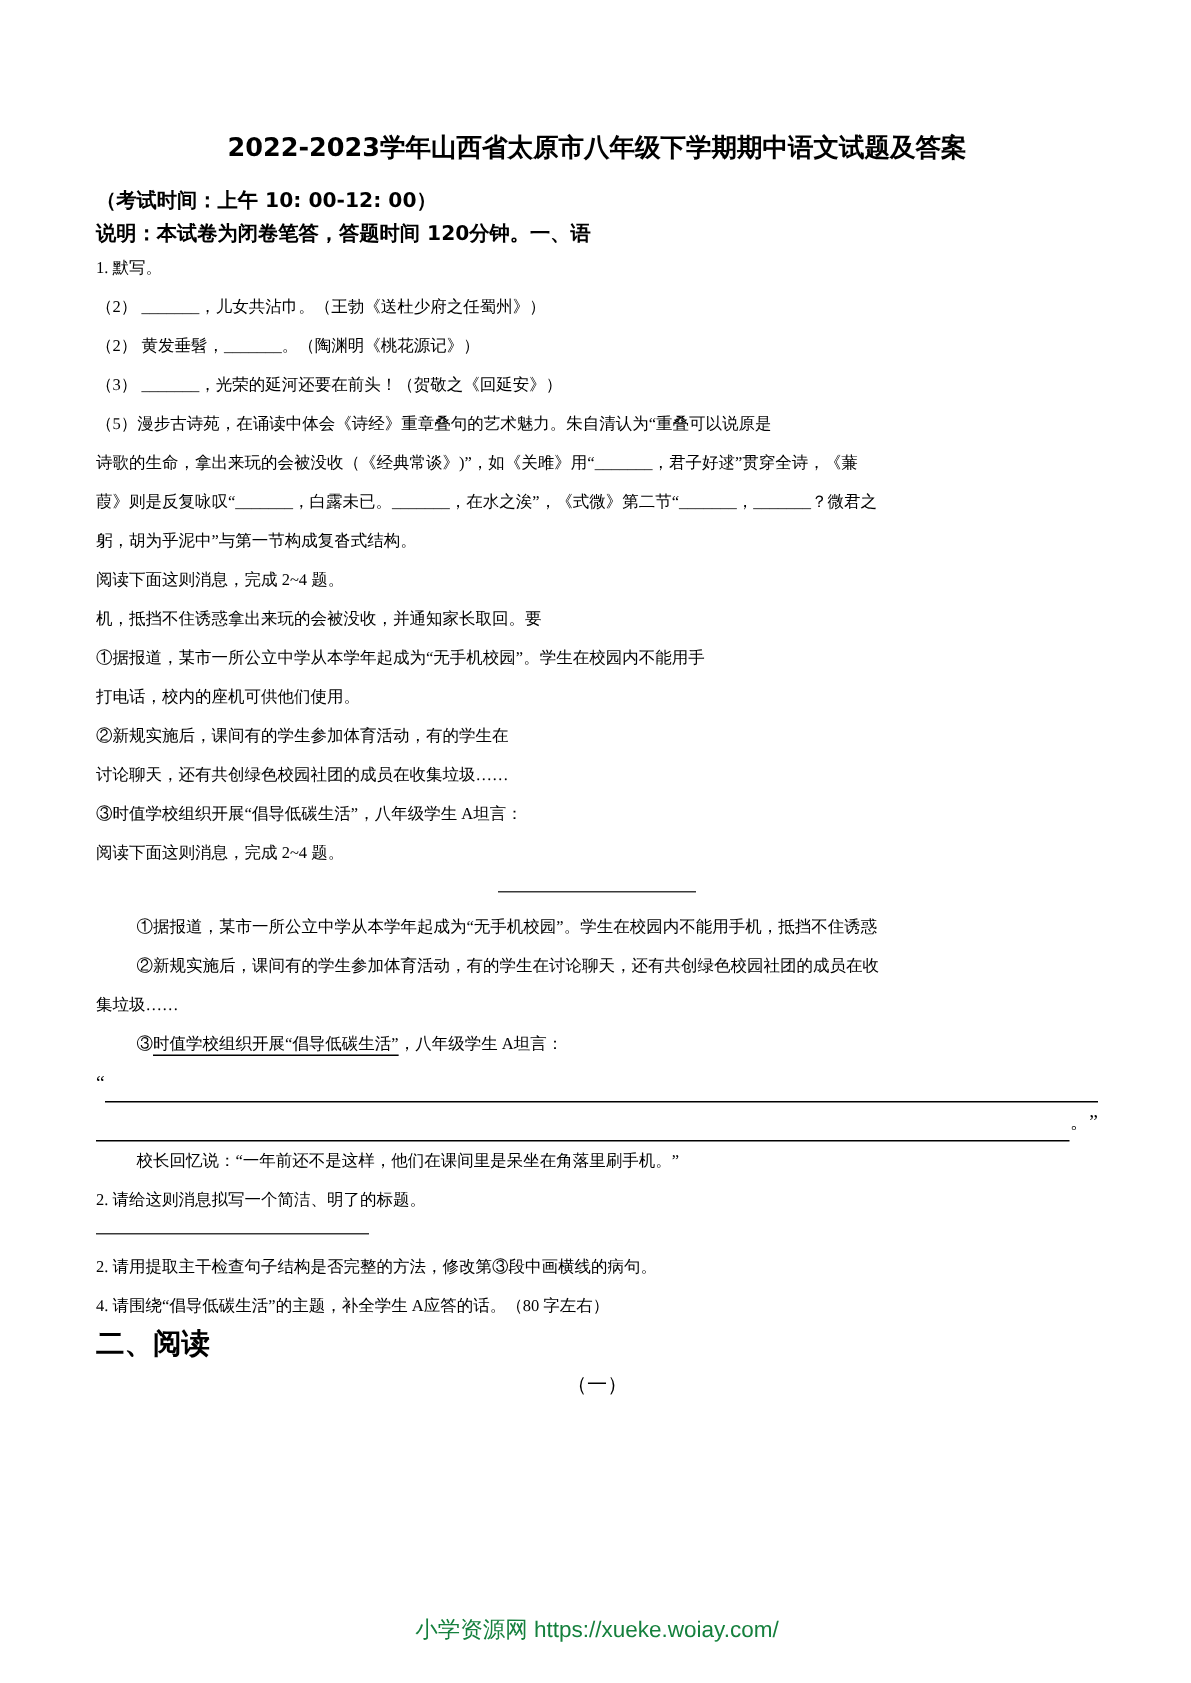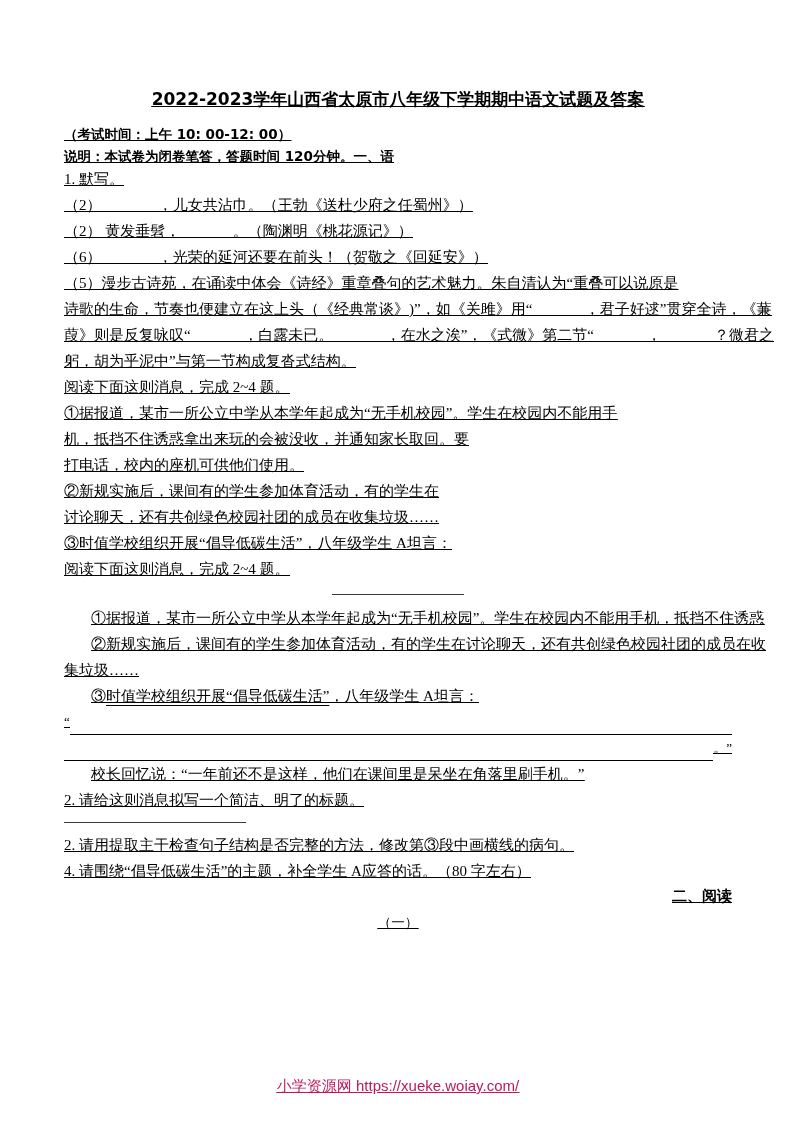--- a/index.html
+++ b/index.html
@@ -1,15 +1,15 @@
 <!DOCTYPE html>
 <html><head>
 <meta charset="utf-8">
 <style>
-  * { margin: 0; padding: 0; box-sizing: border-box; text-decoration: underline; }
+  * { margin: 0; padding: 0; box-sizing: border-box; }
   html, body { background: #ffffff; }
   body {
     width: 794px; height: 1122px;
     font-family: "Liberation Serif", "DejaVu Serif", serif;
     color: #000;
     overflow: hidden;
   }
   .page {
     width: 100%; height: 100%;
     padding: 86px 62px 26px 64px;
@@ -24,68 +24,67 @@
     font-weight: bold; font-size: 13.5px; line-height: 24px; height: 24px;
     white-space: nowrap;
     font-family: "DejaVu Sans", "Liberation Sans", sans-serif;
   }
   .bold-line {
     font-weight: bold; font-size: 13.5px; line-height: 20px; height: 20px;
     white-space: nowrap;
     font-family: "DejaVu Sans", "Liberation Sans", sans-serif;
   }
   .line {
-    font-size: 15px; line-height: 26px; height: 26px; white-space: nowrap;
+    font-size: 11px; line-height: 26px; height: 26px; white-space: nowrap;
   }
   .indent { padding-left: 27px; }
   .u { text-decoration: underline; text-underline-offset: 4px; }
   .hr-center {
     width: 132px; border-top: 1px solid #3a3a3a;
     margin: 12px auto 10px auto;
   }
   .hr-left {
     width: 182px; border-top: 1px solid #3a3a3a;
     margin: 9px 0 9px 0;
   }
   .ans { display: flex; align-items: flex-end; height: 26px; font-size: 13px; line-height: 26px; }
   .ans .rule { flex: 1 1 auto; border-bottom: 1px solid #000; height: 21px; }
   .section-heading {
-    font-weight: bold; font-size: 15px; line-height: 24px; height: 24px;
+    font-weight: bold; font-size: 19px; line-height: 24px; height: 24px;
     font-family: "DejaVu Sans", "Liberation Sans", sans-serif;
-    text-align: right;
   }
   .center-line { text-align: center; font-size: 13.5px; line-height: 30px; height: 30px; }
   .footer {
     margin-top: auto; text-align: center;
-    color: #be185d; font-size: 15px;
+    color: #15803d; font-size: 15px;
     font-family: "Liberation Sans", "DejaVu Sans", sans-serif;
   }
 </style>
 </head>
 <body>
 
 <div class="page">
 
   <div class="title">2022-2023学年山西省太原市八年级下学期期中语文试题及答案</div>
 
   <div class="meta">（考试时间：上午 10: 00-12: 00）</div>
   <div class="bold-line">说明：本试卷为闭卷笔答，答题时间 120分钟。一、语</div>
 
   <div class="line">1.  默写。</div>
   <div class="line">（2） _______，儿女共沾巾。（王勃《送杜少府之任蜀州》）</div>
   <div class="line">（2） 黄发垂髫，_______。（陶渊明《桃花源记》）</div>
-  <div class="line">（6） _______，光荣的延河还要在前头！（贺敬之《回延安》）</div>
+  <div class="line">（3） _______，光荣的延河还要在前头！（贺敬之《回延安》）</div>
   <div class="line">（5）漫步古诗苑，在诵读中体会《诗经》重章叠句的艺术魅力。朱自清认为“重叠可以说原是</div>
-  <div class="line">诗歌的生命，节奏也便建立在这上头（《经典常谈》)”，如《关雎》用“_______，君子好逑”贯穿全诗，《蒹</div>
+  <div class="line">诗歌的生命，拿出来玩的会被没收（《经典常谈》)”，如《关雎》用“_______，君子好逑”贯穿全诗，《蒹</div>
   <div class="line">葭》则是反复咏叹“_______，白露未已。_______，在水之涘”，《式微》第二节“_______，_______？微君之</div>
   <div class="line">躬，胡为乎泥中”与第一节构成复沓式结构。</div>
 
   <div class="line">阅读下面这则消息，完成 2~4 题。</div>
+  <div class="line">机，抵挡不住诱惑拿出来玩的会被没收，并通知家长取回。要</div>
   <div class="line">①据报道，某市一所公立中学从本学年起成为“无手机校园”。学生在校园内不能用手</div>
-  <div class="line">机，抵挡不住诱惑拿出来玩的会被没收，并通知家长取回。要</div>
   <div class="line">打电话，校内的座机可供他们使用。</div>
   <div class="line">②新规实施后，课间有的学生参加体育活动，有的学生在</div>
   <div class="line">讨论聊天，还有共创绿色校园社团的成员在收集垃圾……</div>
   <div class="line">③时值学校组织开展“倡导低碳生活”，八年级学生 A坦言：</div>
   <div class="line">阅读下面这则消息，完成 2~4 题。</div>
 
   <div class="hr-center"></div>
 
   <div class="line indent">①据报道，某市一所公立中学从本学年起成为“无手机校园”。学生在校园内不能用手机，抵挡不住诱惑</div>
   <div class="line indent">②新规实施后，课间有的学生参加体育活动，有的学生在讨论聊天，还有共创绿色校园社团的成员在收</div>

